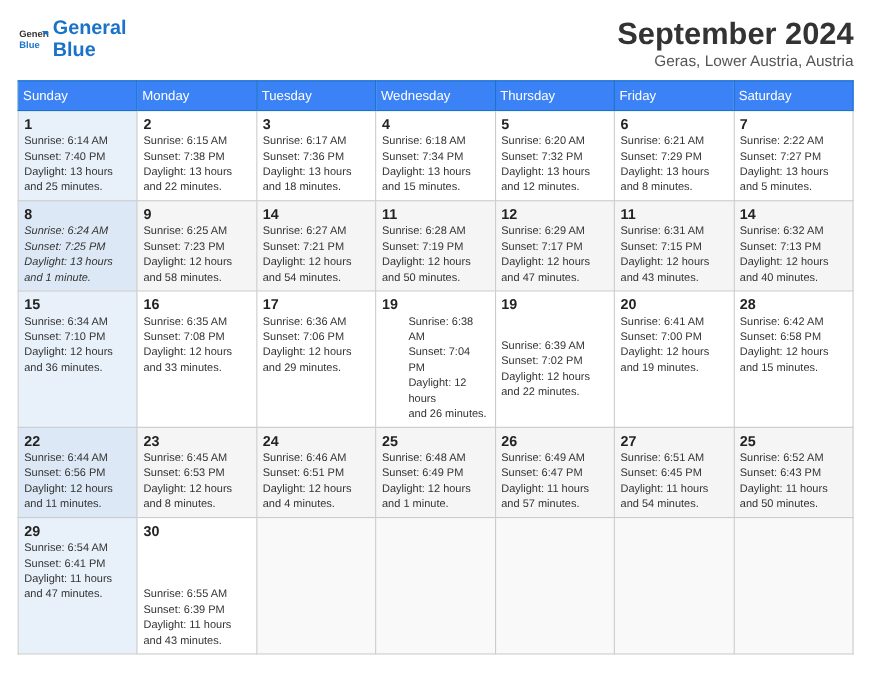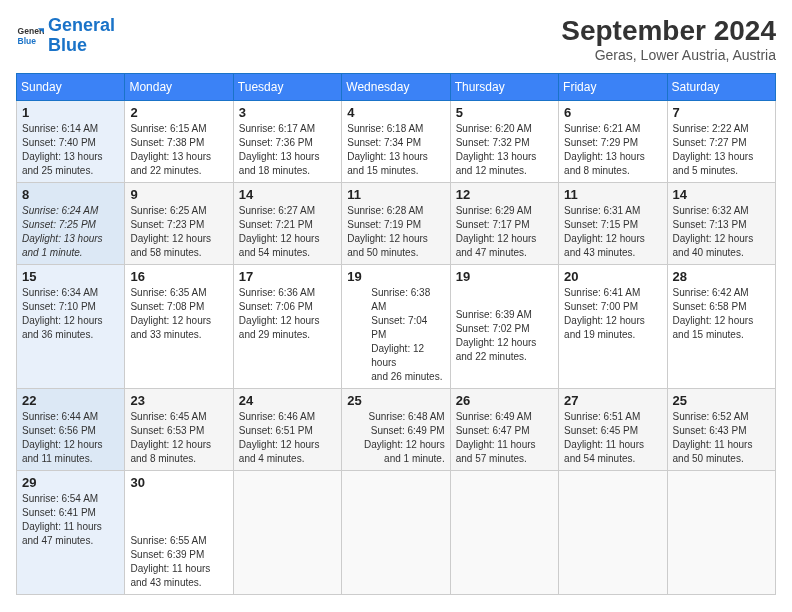--- a/index.html
+++ b/index.html
@@ -290,21 +290,21 @@
         </td>
         <td>
           <span class="day-num">24</span>
           <div class="day-info" style="white-space: pre-line;">Sunrise: 6:46 AM
 Sunset: 6:51 PM
 Daylight: 12 hours
 and 4 minutes.</div>
         </td>
         <td>
           <span class="day-num">25</span>
-          <div class="day-info" style="white-space: pre-line; text-align: right;">Sunrise: 6:48 AM
+          <div class="day-info" style="white-space: pre-line;">Sunrise: 6:48 AM
 Sunset: 6:49 PM
 Daylight: 12 hours
 and 1 minute.</div>
         </td>
         <td>
           <span class="day-num">26</span>
           <div class="day-info" style="white-space: pre-line;">Sunrise: 6:49 AM
 Sunset: 6:47 PM
 Daylight: 11 hours
 and 57 minutes.</div>

